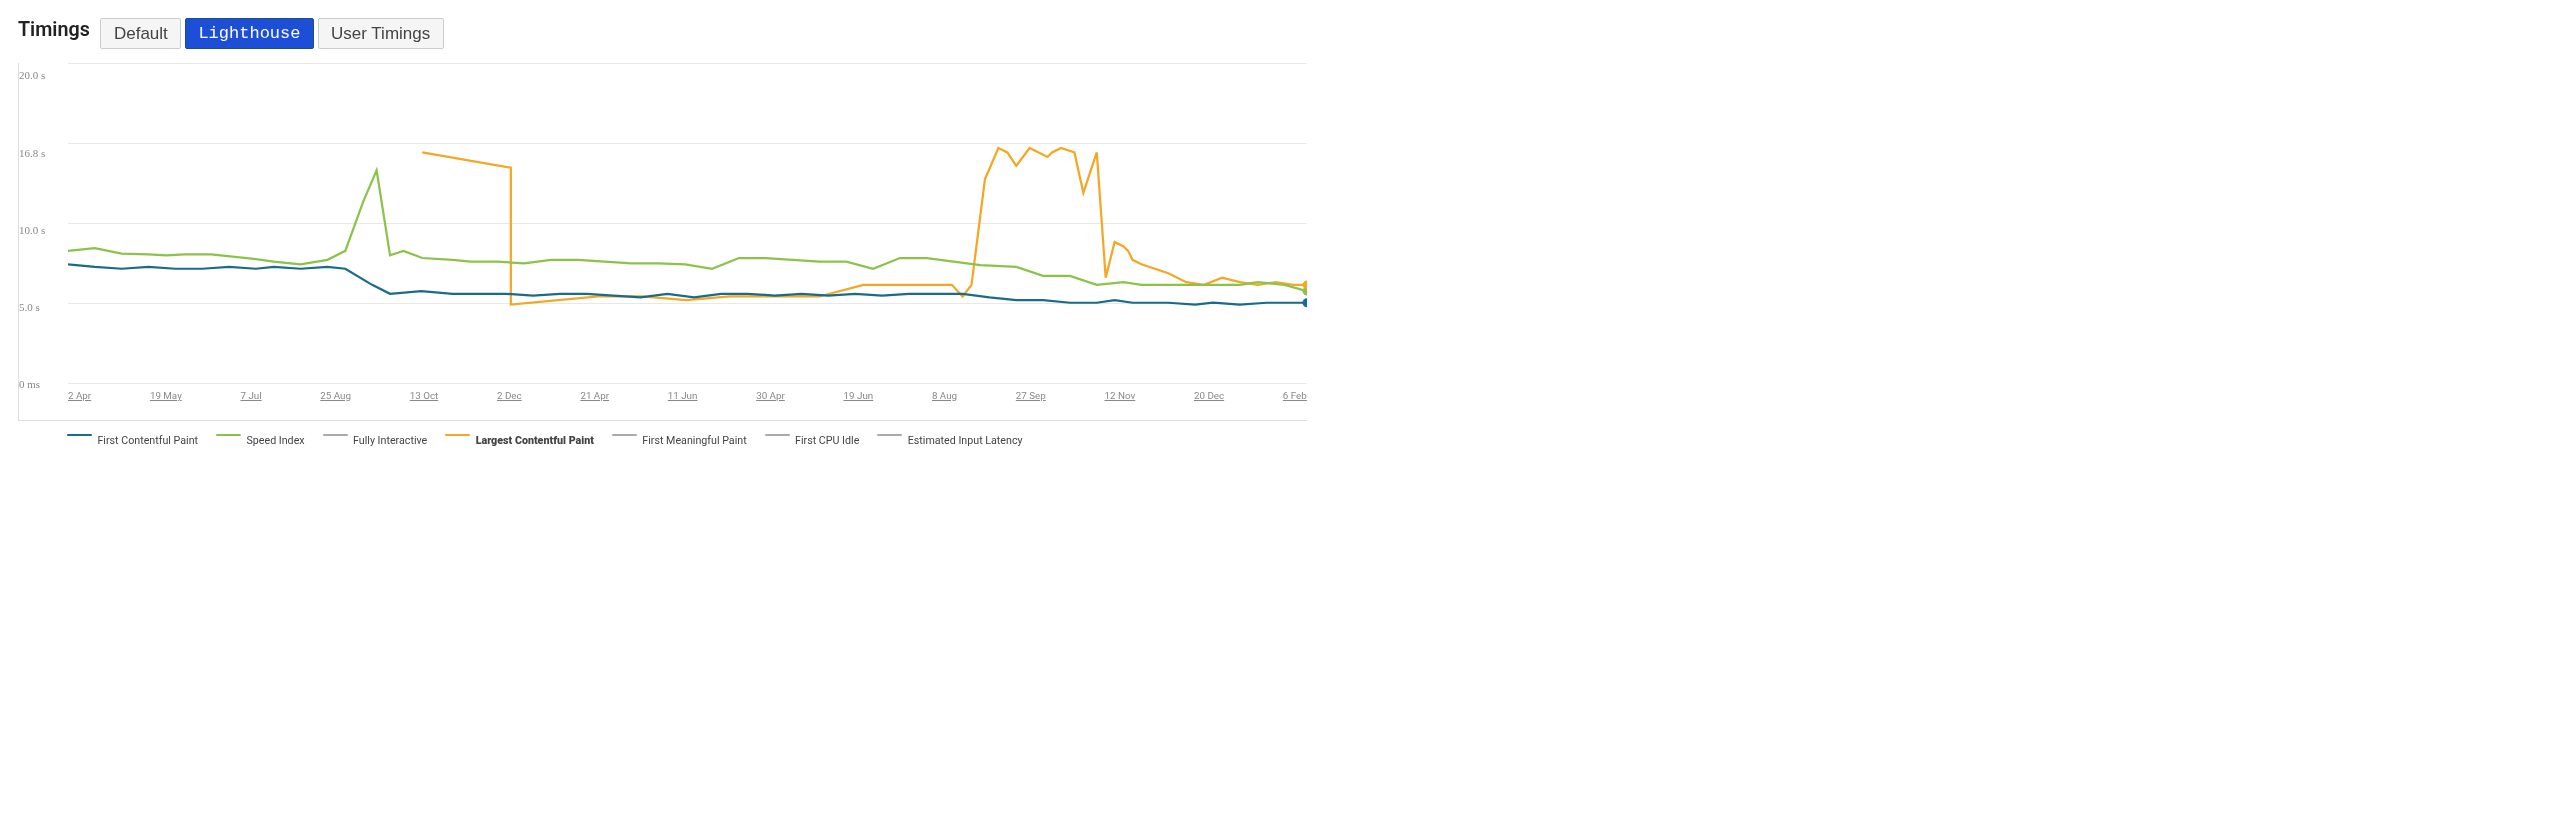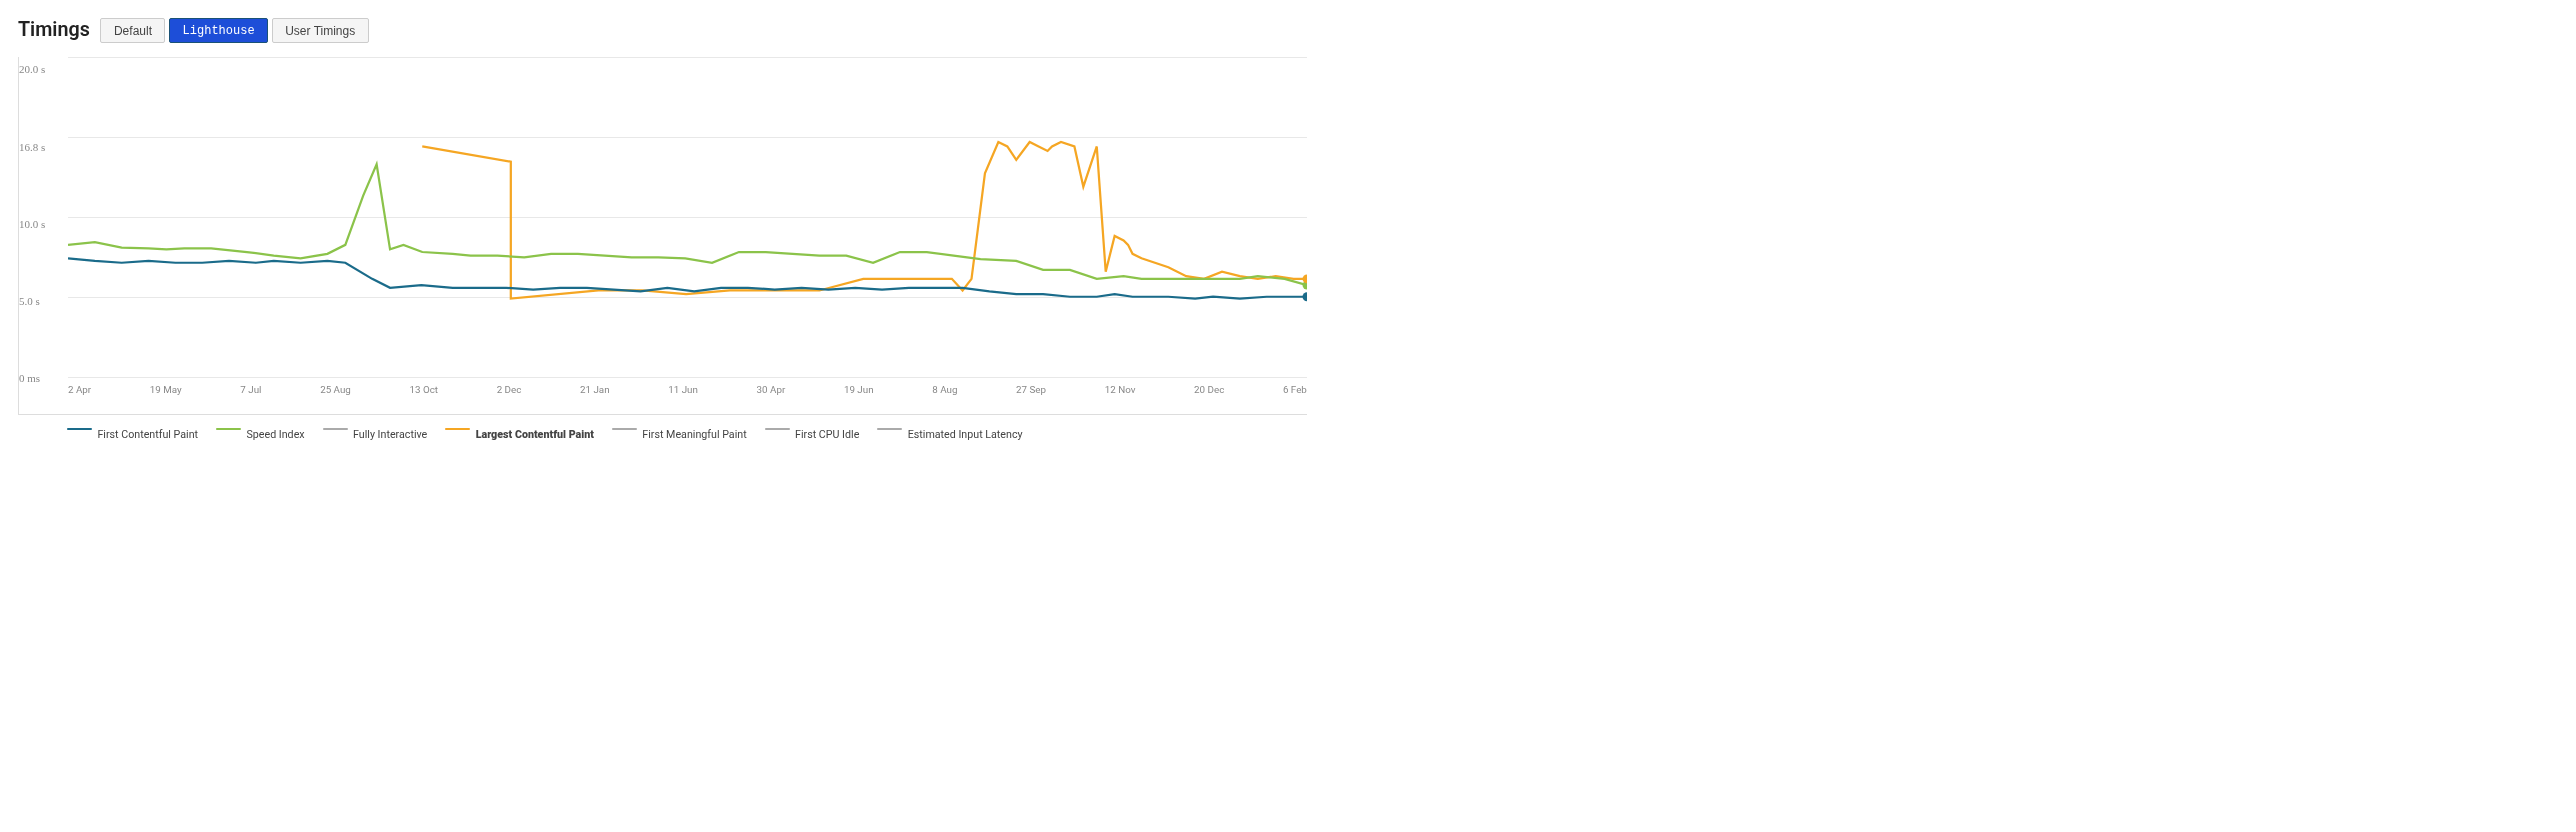--- a/index.html
+++ b/index.html
@@ -23,21 +23,21 @@
       font-weight: 600;
       color: #222;
     }
     .tab-group {
       display: flex;
       gap: 3.6px;
     }
     .tab {
       padding: 4.5px 12.5px;
       border-radius: 2px;
-      font-size: 12px;
+      font-size: 17px;
       cursor: pointer;
       border: 0.9px solid #ccc;
       background: #f5f5f5;
       color: #444;
     }
     .tab.active {
       background: #1d4ed8;
       color: #fff;
       border-color: #1a5276;
       font-family: Liberation Mono, monospace;
@@ -97,20 +97,21 @@
       height: 36px;
       display: flex;
       justify-content: space-between;
       align-items: flex-start;
       padding-top: 5.4px;
     }
     .x-label {
       font-size: 9.8px;
       color: #888;
       text-align: center;
+      text-decoration: underline;
     }
     .legend {
       display: flex;
       flex-wrap: wrap;
       gap: 18px;
       margin-top: 12.5px;
       padding-left: 49px;
       align-items: center;
     }
     .legend-item {
@@ -322,21 +323,21 @@
       <circle cx="1385" cy="248" r="5" fill="#f5a623"></circle>
     </svg>
 
     <div class="x-axis">
       <span class="x-label">2 Apr</span>
       <span class="x-label">19 May</span>
       <span class="x-label">7 Jul</span>
       <span class="x-label">25 Aug</span>
       <span class="x-label">13 Oct</span>
       <span class="x-label">2 Dec</span>
-      <span class="x-label">21 Jan</span>
+      <span class="x-label">21 Apr</span>
       <span class="x-label">11 Jun</span>
       <span class="x-label">30 Apr</span>
       <span class="x-label">19 Jun</span>
       <span class="x-label">8 Aug</span>
       <span class="x-label">27 Sep</span>
       <span class="x-label">12 Nov</span>
       <span class="x-label">20 Dec</span>
       <span class="x-label">6 Feb</span>
     </div>
   </div>

